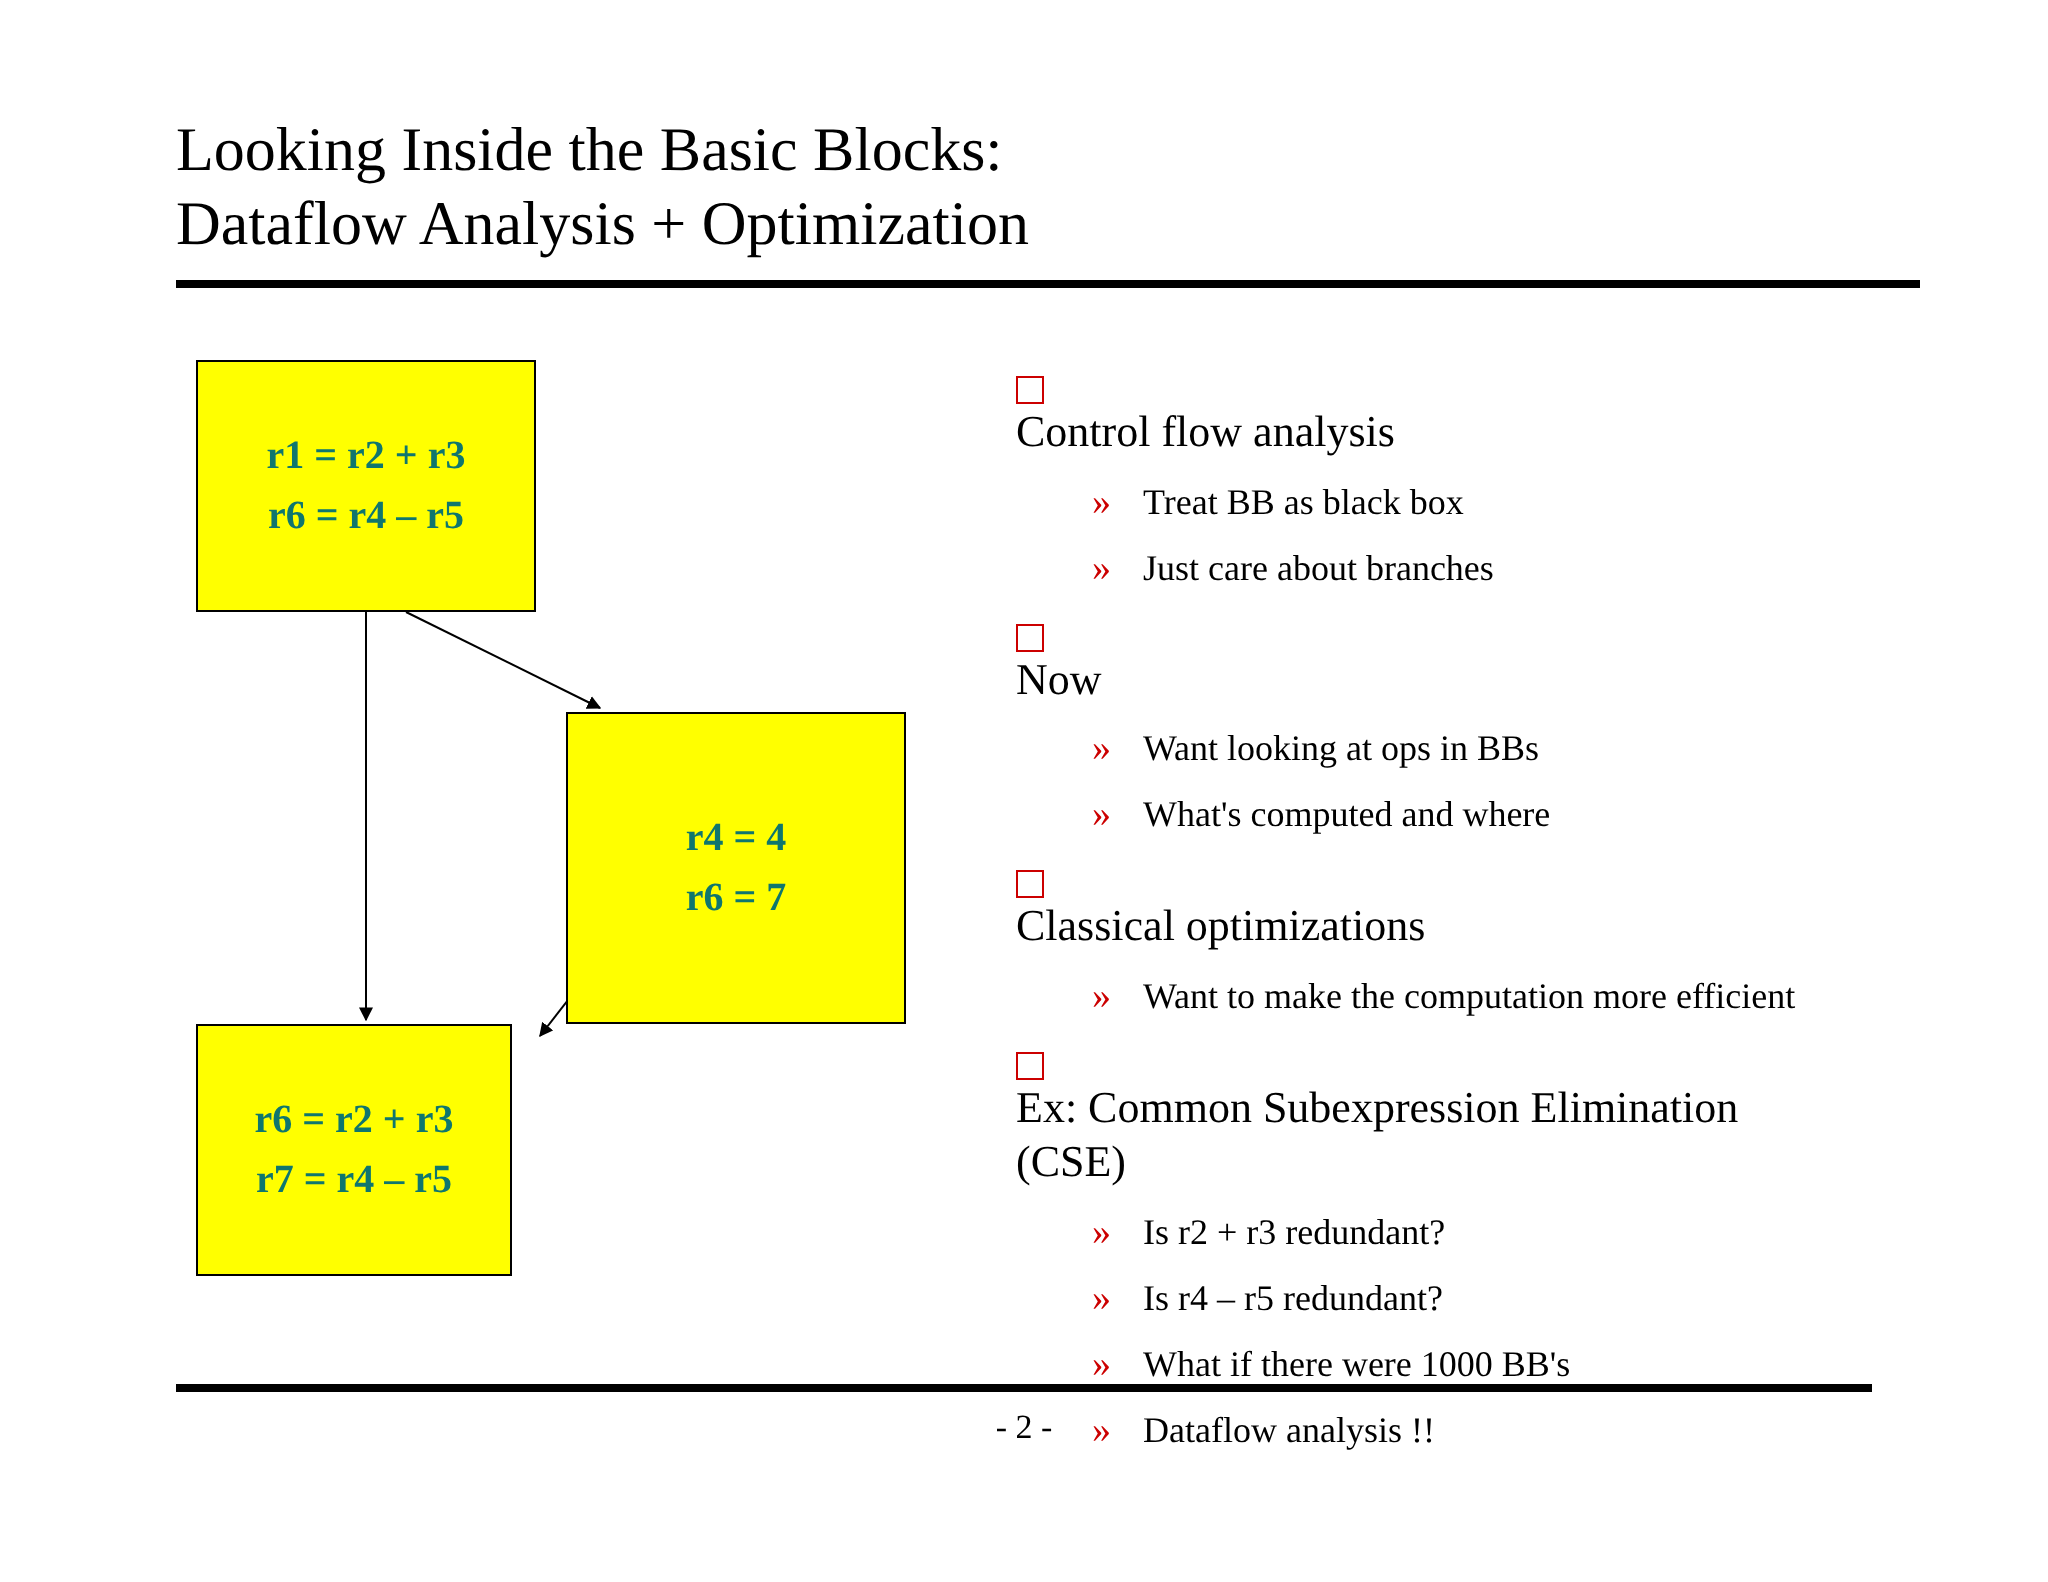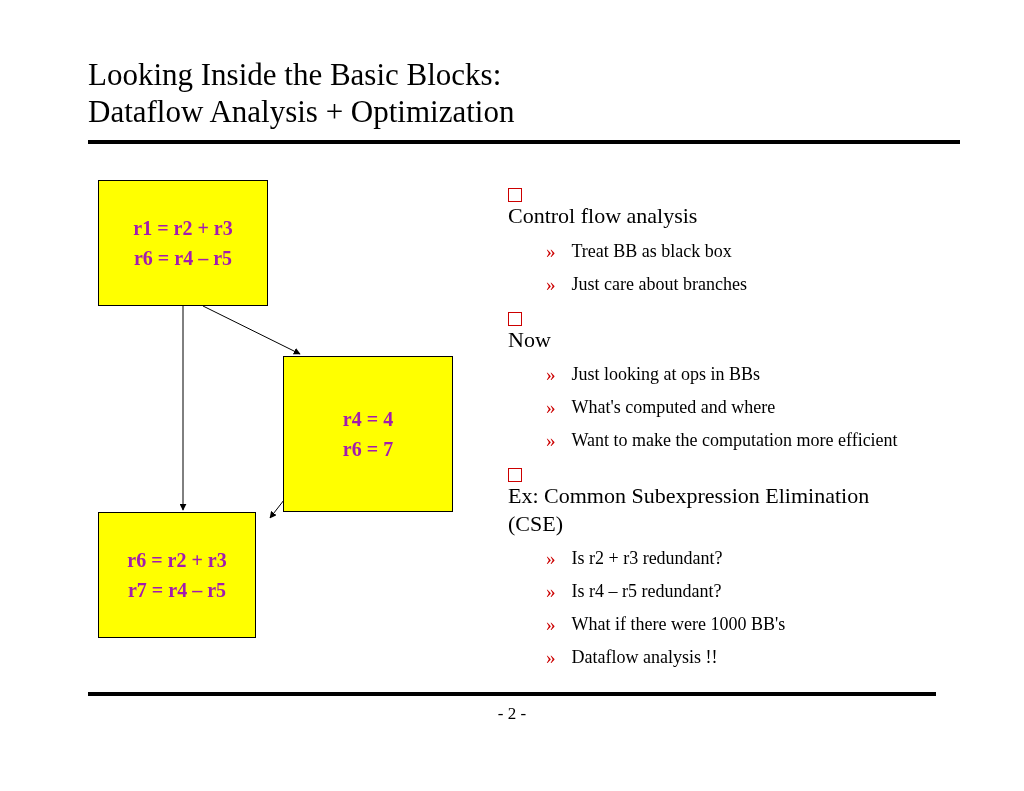--- a/index.html
+++ b/index.html
@@ -56,21 +56,21 @@
   .bb {
     position: absolute;
     background: #ffff00;
     border: 1px solid #000;
     display: flex;
     flex-direction: column;
     align-items: center;
     justify-content: center;
     font-family: "Times New Roman", Times, serif;
     font-weight: bold;
-    color: #a21caf;
+    color: #0f766e;
     font-size: 20px;
     line-height: 1.5;
     text-align: center;
   }
   #bb1 { left: 10px;  top: 16px;  width: 170px; height: 126px; }
   #bb2 { left: 195px; top: 192px; width: 170px; height: 156px; }
   #bb3 { left: 10px;  top: 348px; width: 158px; height: 126px; }
   svg.arrows {
     position: absolute;
     left: 0; top: 0;
@@ -164,25 +164,29 @@
         <div class="lvl2">
           <span class="marker">»</span>
           <span class="text">Just care about branches</span>
         </div>
         <div class="lvl1">
           <span class="marker"></span>
           <span class="text">Now</span>
         </div>
         <div class="lvl2">
           <span class="marker">»</span>
-          <span class="text">Just looking at ops in BBs</span>
+          <span class="text">Want looking at ops in BBs</span>
         </div>
         <div class="lvl2">
           <span class="marker">»</span>
           <span class="text">What's computed and where</span>
+        </div>
+        <div class="lvl1">
+          <span class="marker"></span>
+          <span class="text">Classical optimizations</span>
         </div>
         <div class="lvl2">
           <span class="marker">»</span>
           <span class="text">Want to make the computation more efficient</span>
         </div>
         <div class="lvl1">
           <span class="marker"></span>
           <span class="text">Ex: Common Subexpression Elimination (CSE)</span>
         </div>
         <div class="lvl2">

